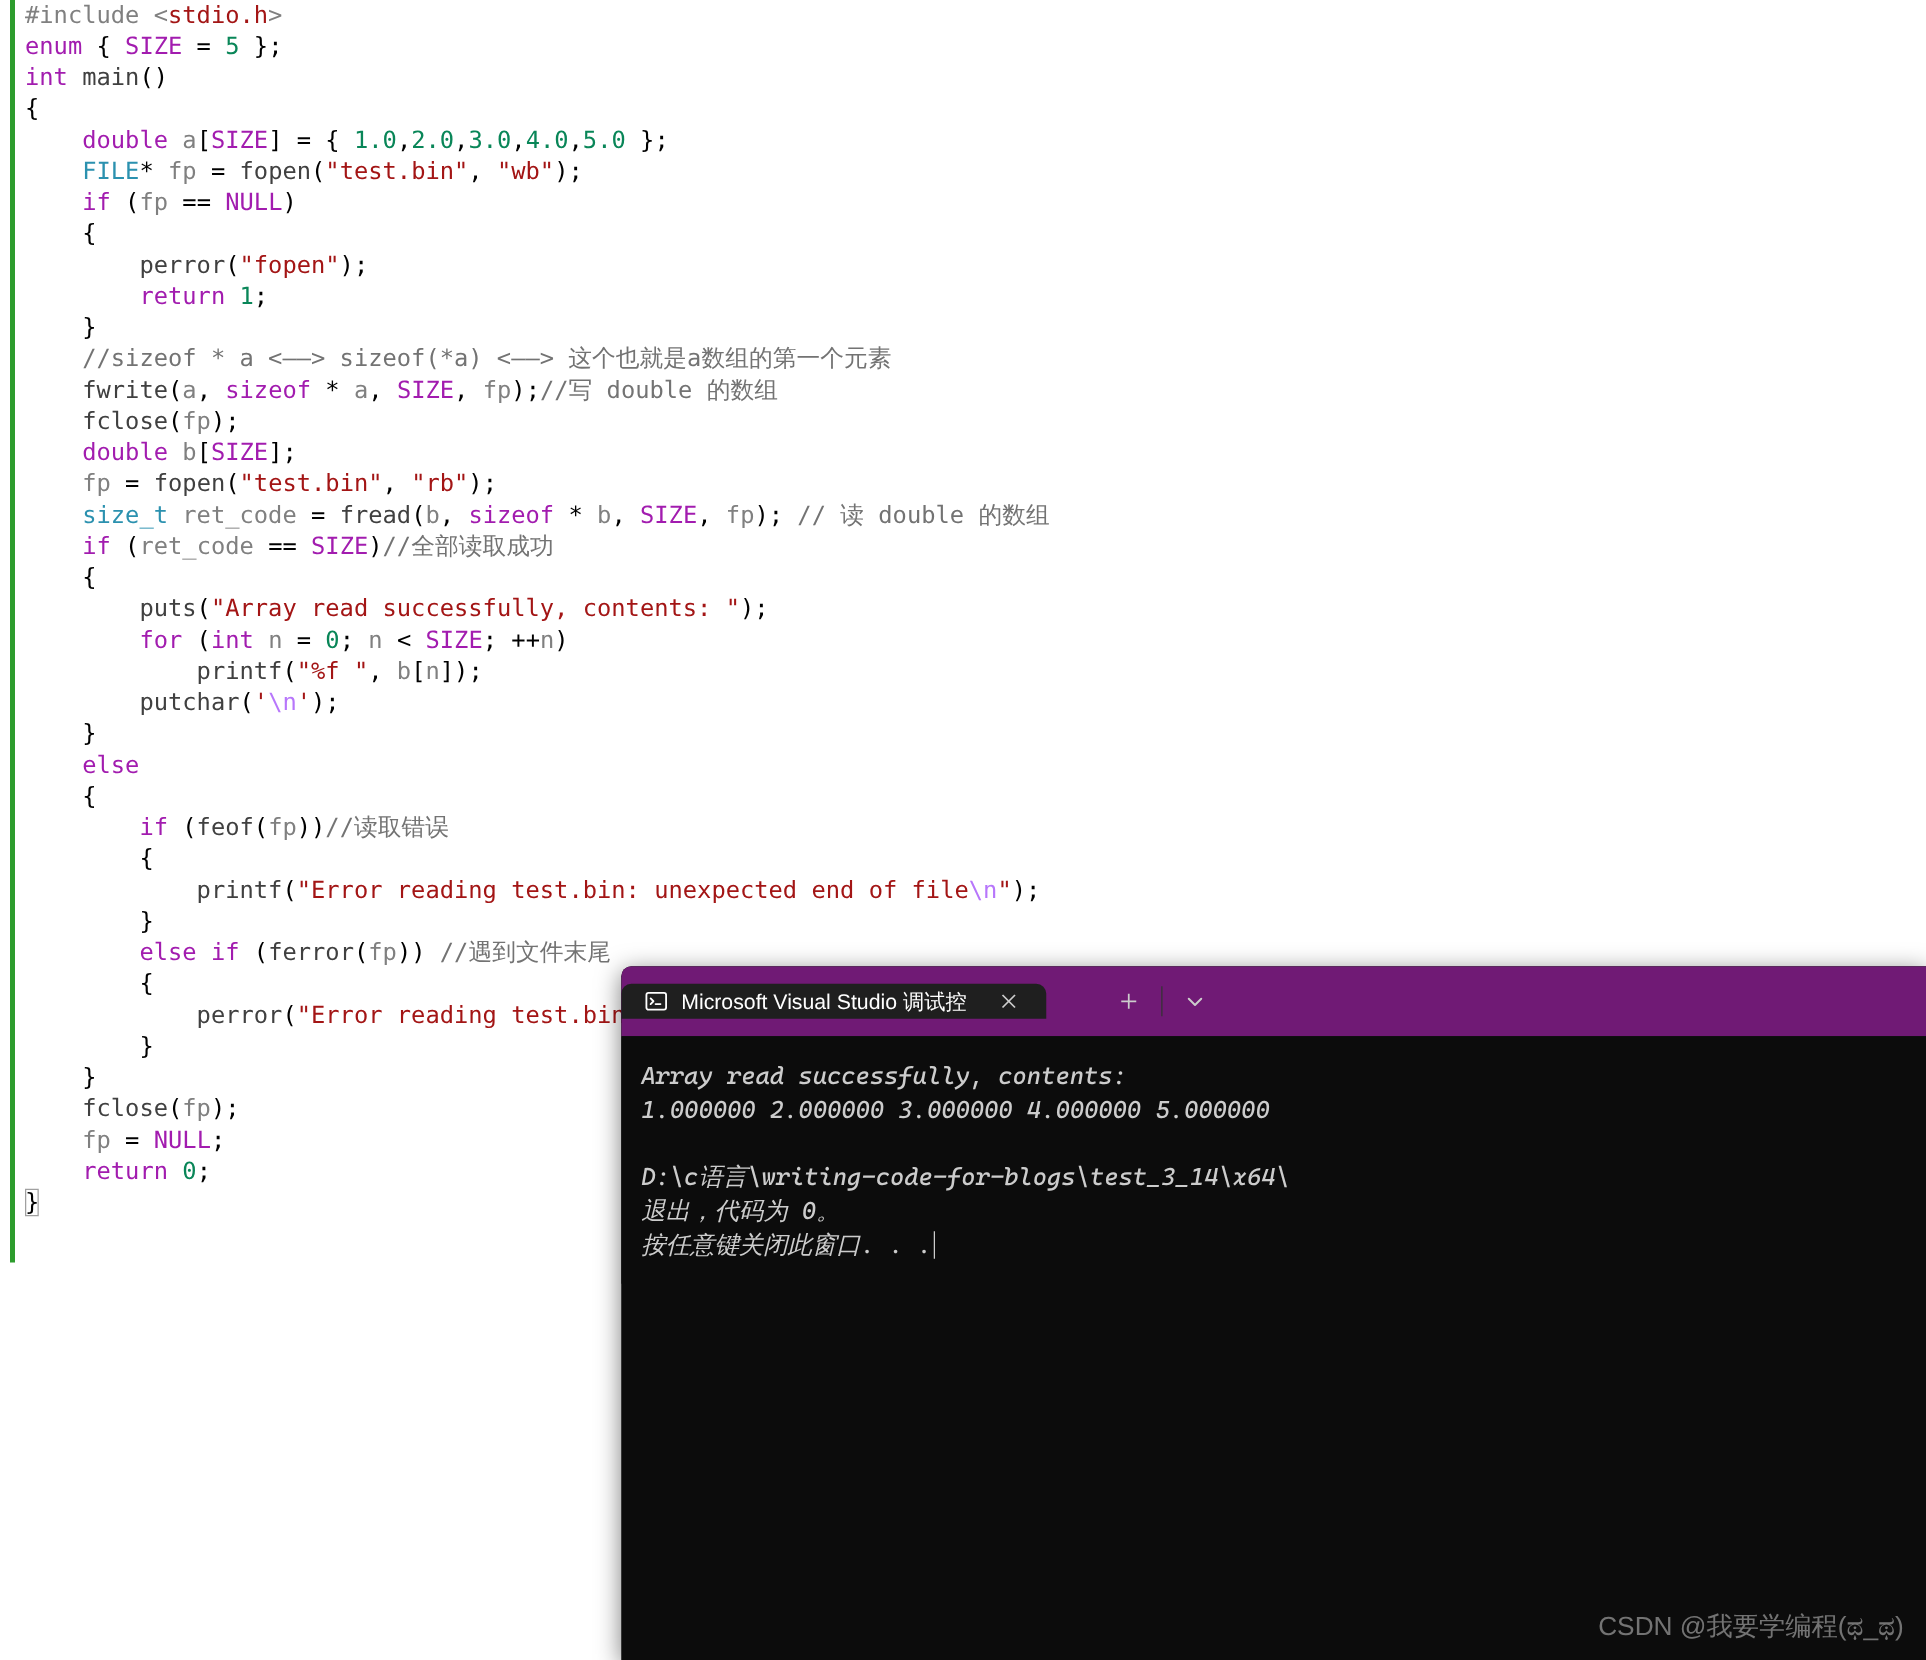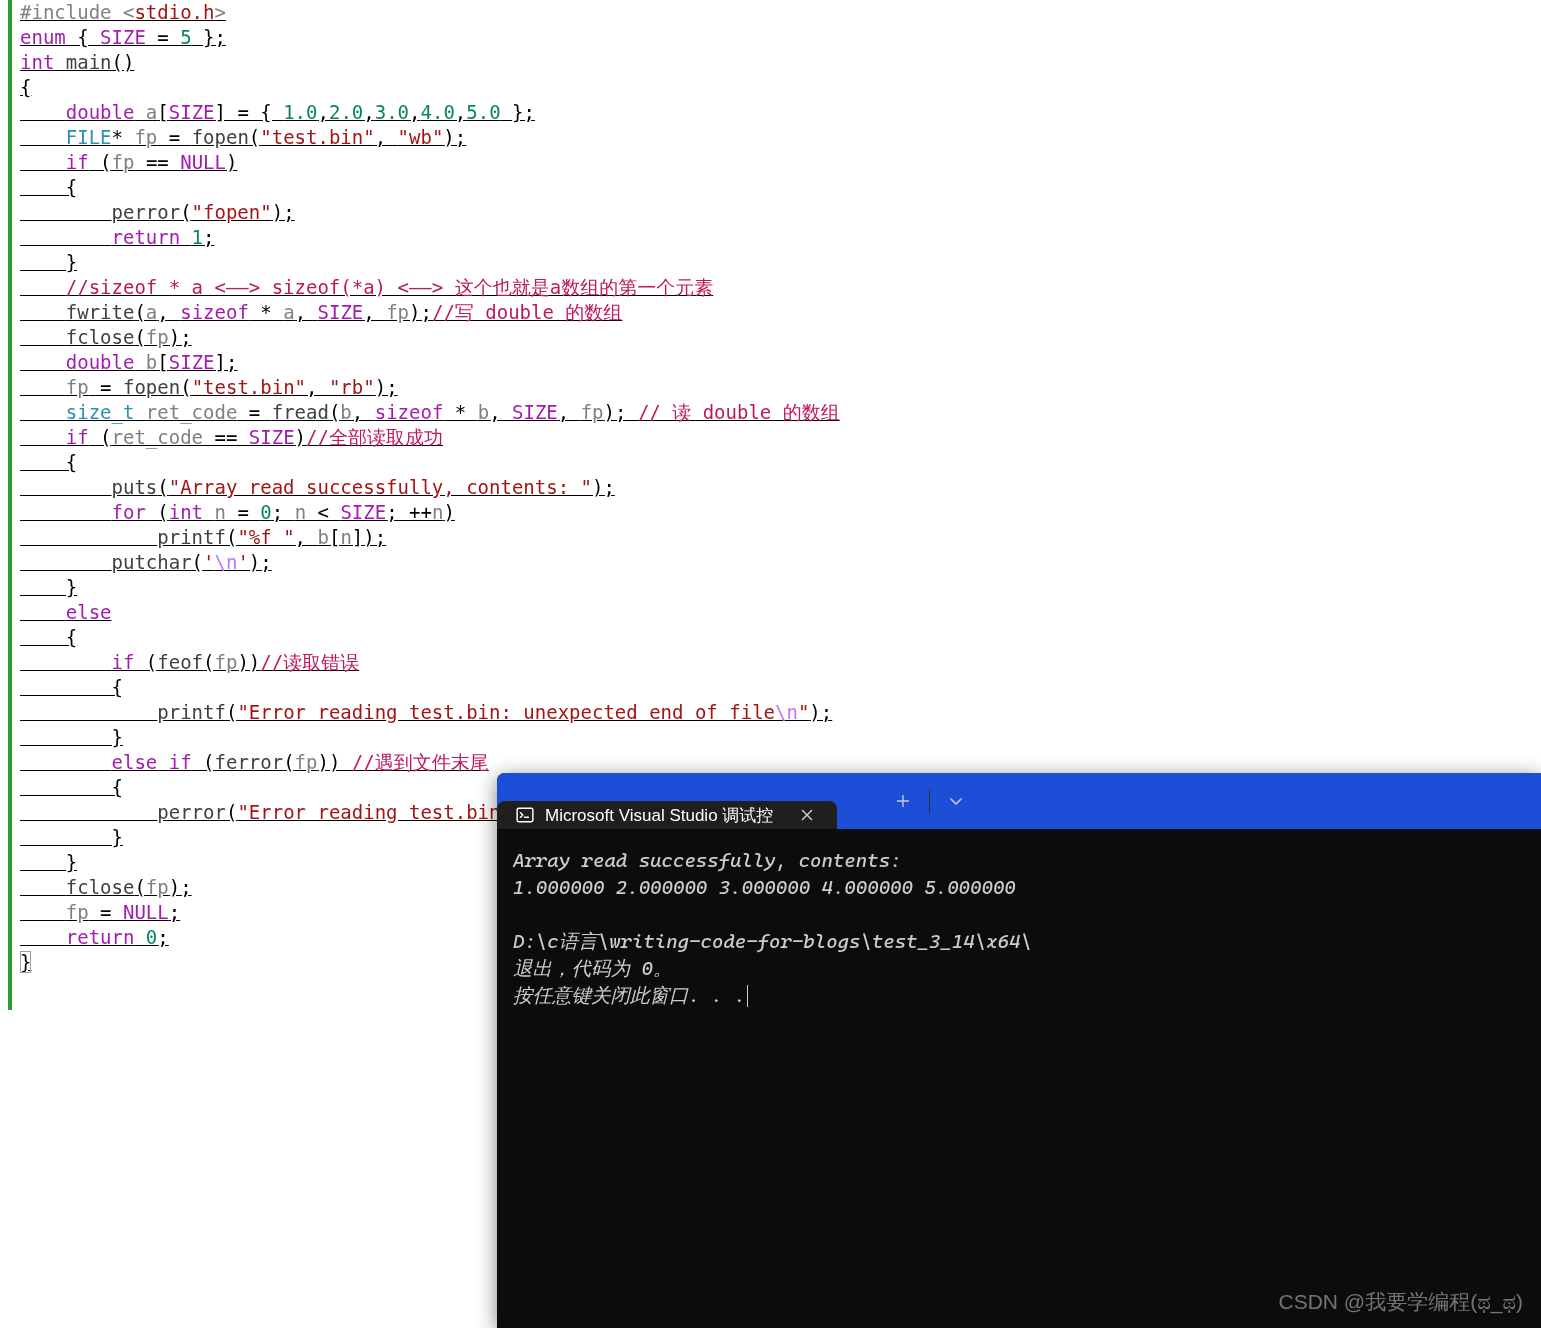--- a/index.html
+++ b/index.html
@@ -30,43 +30,43 @@
   
   .pp   { color: #808080; }        
   .kw   { color: #a21caf; }        
   .inc  { color: #a31515; }        
   .num  { color: #098658; }        
   .fn   { color: #404040; }        
   .id   { color: #808080; }        
   .up   { color: #2b91af; }        
   .macro{ color: #a21caf; }        
   .str  { color: #a31515; }        
-  .cmt  { color: #be185d; }        
+  .cmt  { color: #737373; }        
   .op   { color: #000000; }
   .esc  { color: #b776fb; }        
   .angle{ color: #808080; }
 
   .terminal {
     position: absolute;
     left: 497px;
     top: 773px;
     width: 1044px;
     height: 555px;
     background: #0c0c0c;
     color: #cccccc;
     font-family: "Cascadia Mono", Consolas, monospace;
     box-shadow: 0 4px 20px rgba(0,0,0,0.5);
     border-radius: 8px 0 0 0;
     overflow: hidden;
   }
   .titlebar {
     height: 56px;
     display: flex;
-    align-items: flex-end;
-    background: #1d4ed8;
+    align-items: center;
+    background: #701a75;
     gap: 40px;
   }
   .tab {
     display: flex;
     align-items: center;
     gap: 10px;
     background: #1f1f1f;
     padding: 0 16px 0 18px;
     color: #ffffff;
     font-family: "Segoe UI", sans-serif;
@@ -127,21 +127,21 @@
   }
   .watermark {
     position: absolute;
     right: 18px;
     bottom: 14px;
     font-family: "Microsoft YaHei", sans-serif;
     font-size: 21px;
     color: rgba(200,200,200,0.55);
     text-align: right;
   }
-  .codeline { display: block; text-decoration: underline; }
+  .codeline { display: block; }
   .brace-box {
     outline: 1px solid #a0a0a0;
     outline-offset: -1px;
   }
 </style>
 </head>
 <body>
 
 <div class="green-bar"></div>
 

